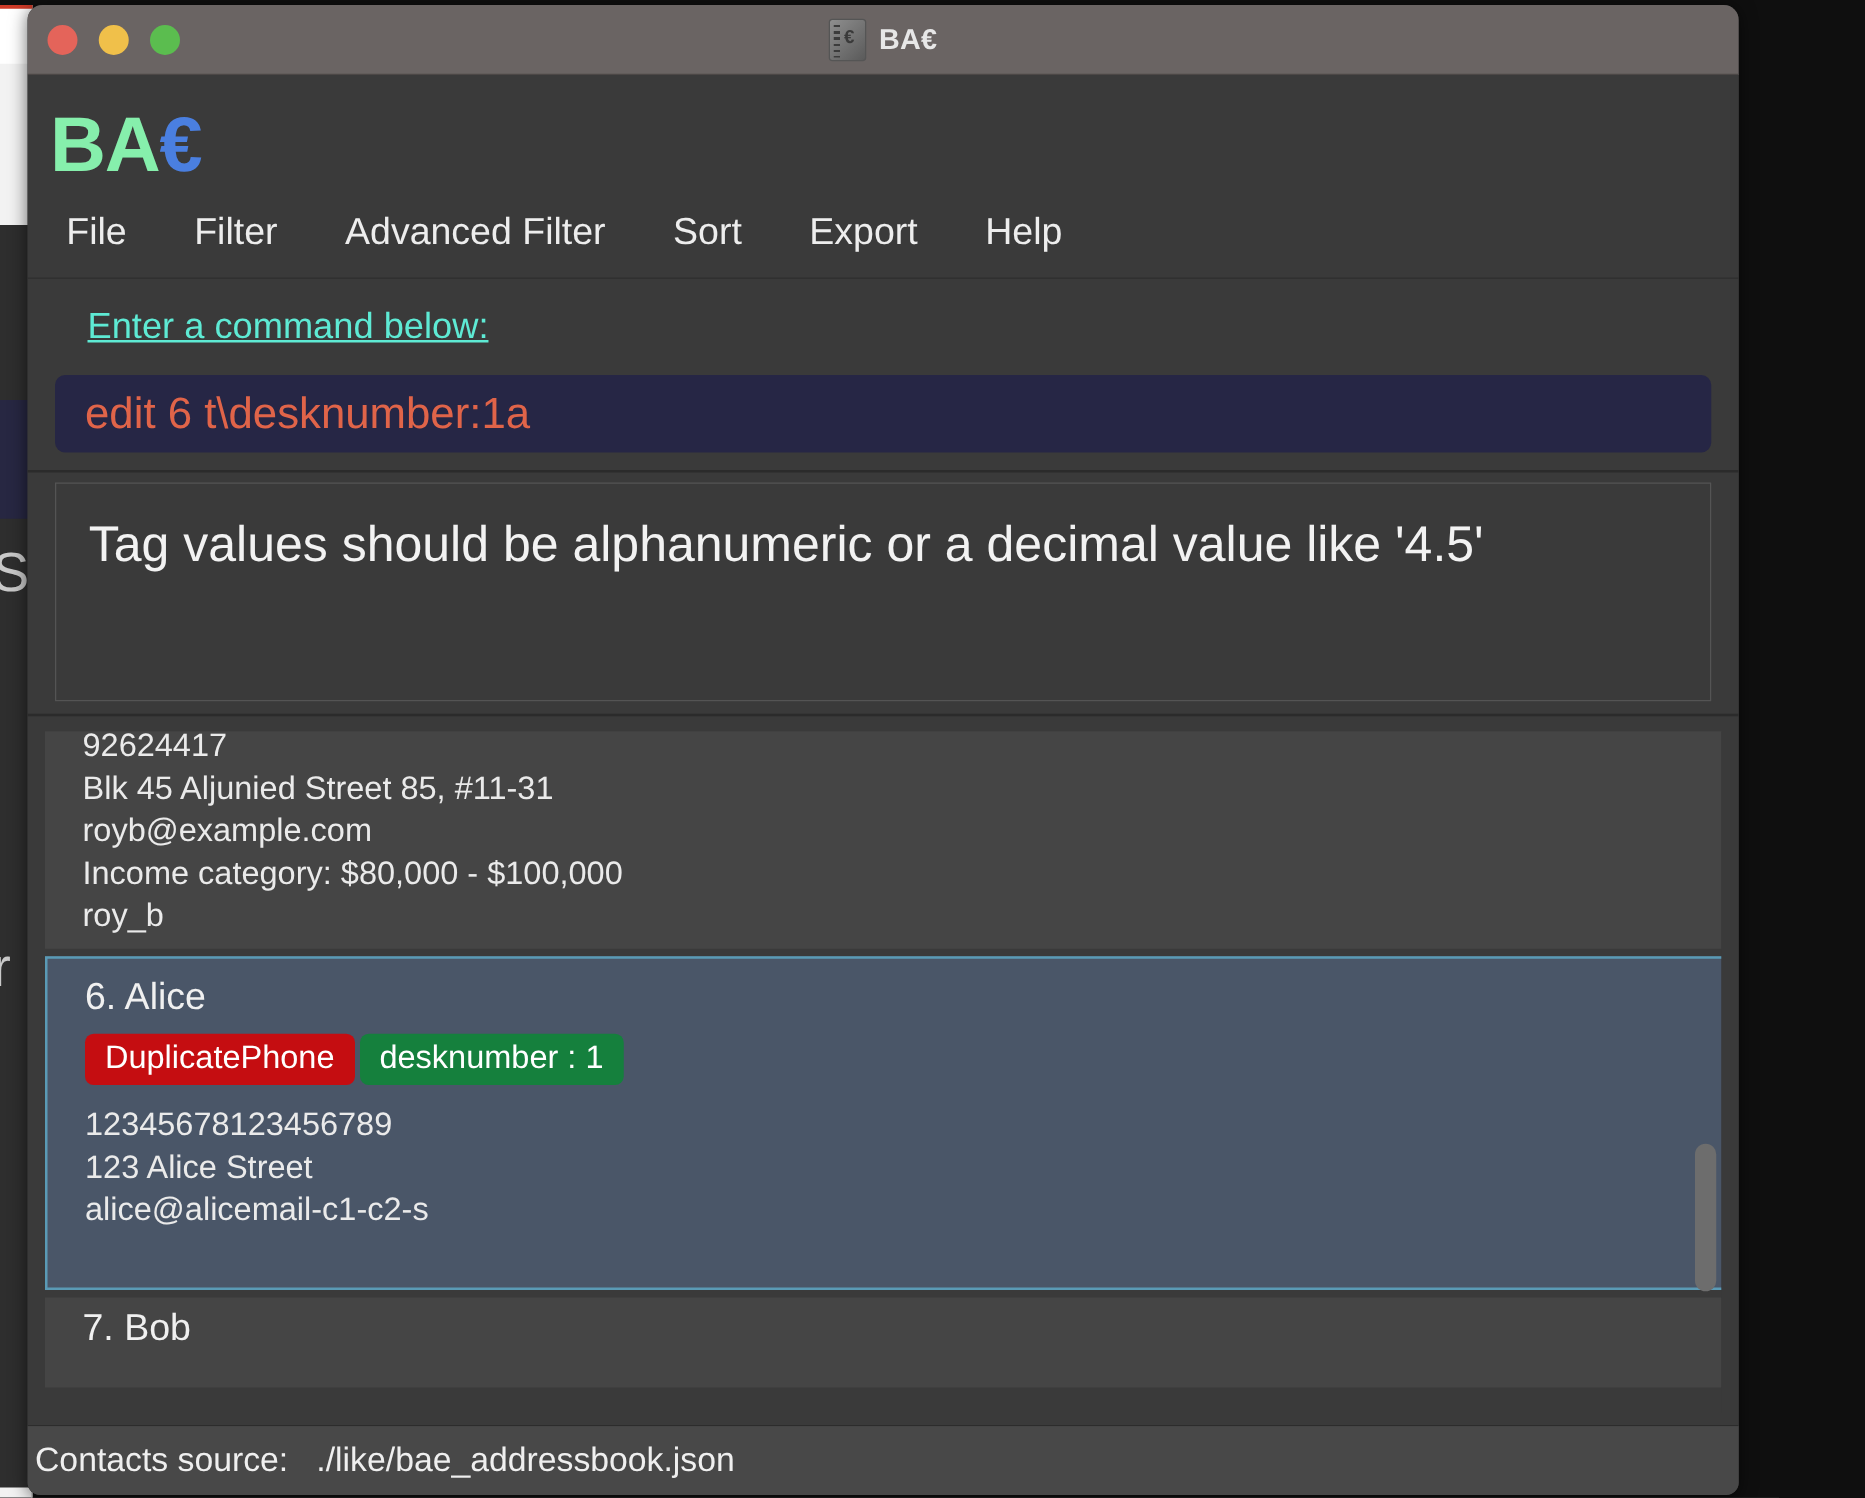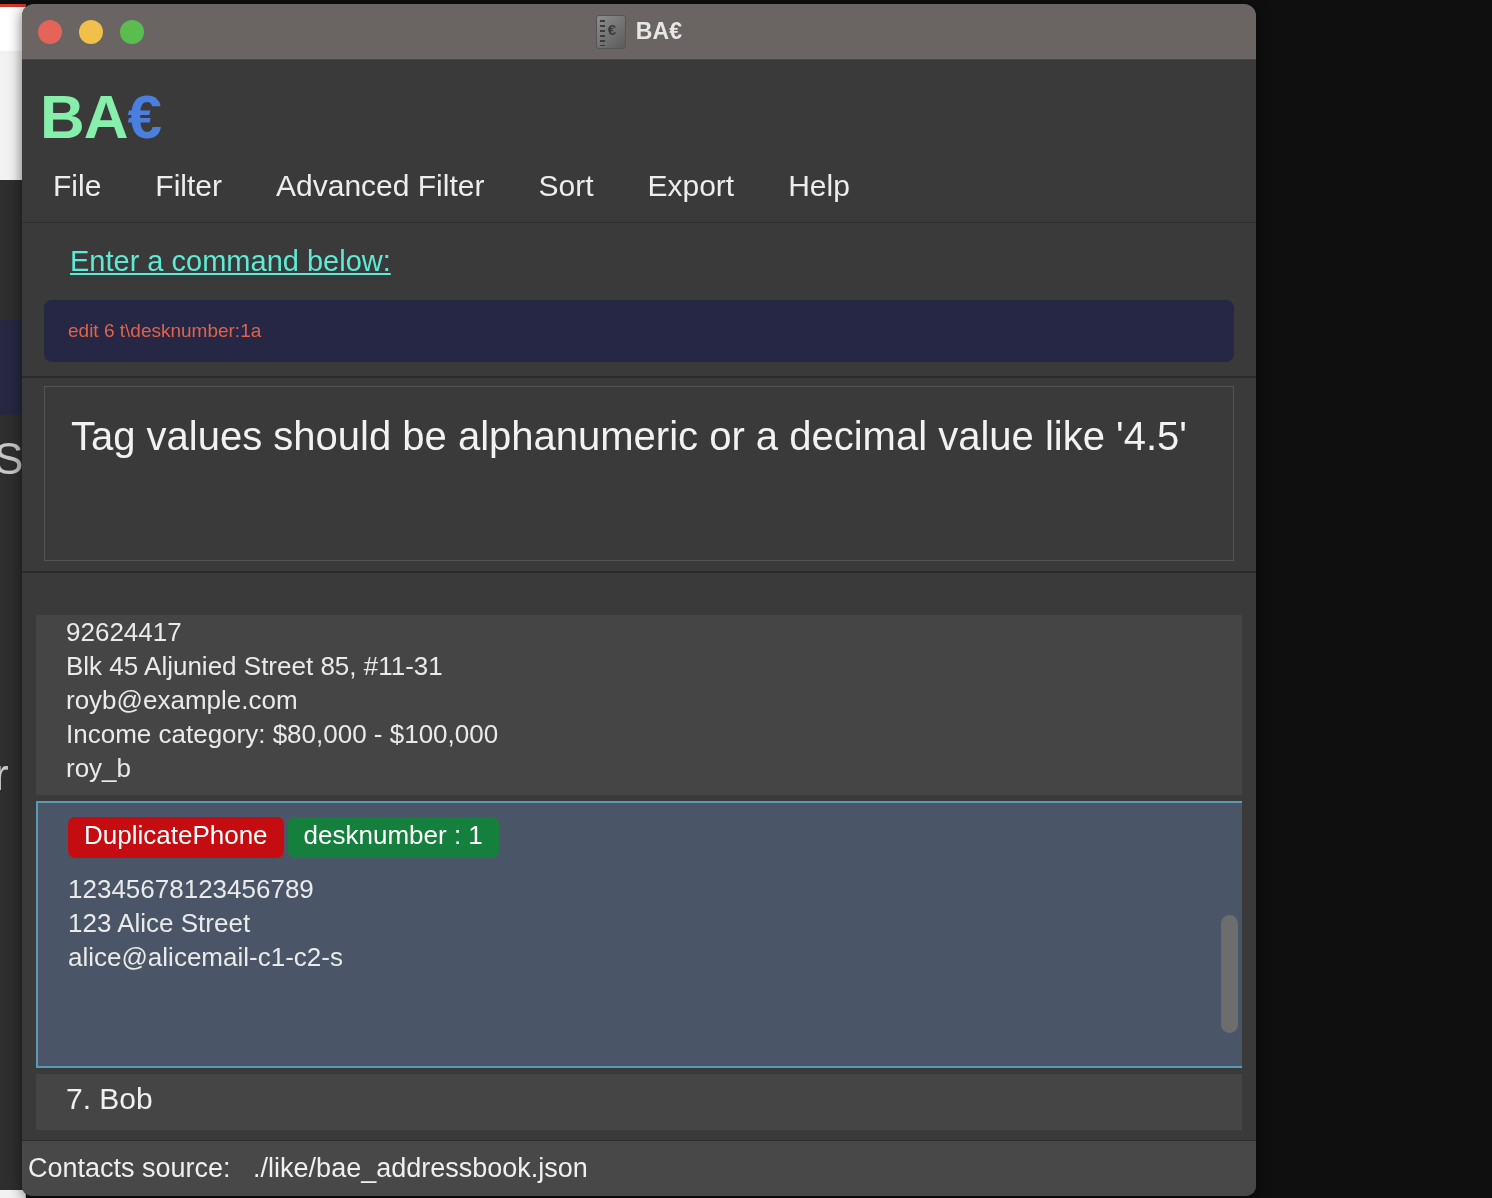--- a/index.html
+++ b/index.html
@@ -59,21 +59,21 @@
     position: absolute;
     left: 0;
     width: 30px;
     background: #272742;
   }
 
   
   #main-window {
     position: absolute;
     left: 22px; top: 4px;
-    width: 1234px;
+    width: 1369px;
     height: 1192px;
     background: #3a3a3a;
     border-radius: 12px 12px 10px 10px;
     overflow: hidden;
     box-shadow: 0 2px 14px rgba(0,0,0,.55);
   }
 
   
   #titlebar {
     position: relative;
@@ -181,21 +181,21 @@
   #command-box {
     background: #262645;
     border-radius: 8px;
     height: 62px;
     display: flex;
     align-items: center;
     padding: 0 24px;
   }
   #command-text {
     color: #e06449;
-    font-size: 19px;
+    font-size: 35px;
     white-space: pre;
   }
 
   
   #result-region {
     padding: 8px 22px 10px 22px;
     border-bottom: 2px solid #2b2b2b;
   }
   #result-box {
     border: 1px solid #545454;
@@ -225,21 +225,20 @@
   #list-inner {
     position: absolute;
     left: 0; top: -6px;
     width: 1382px;
   }
 
   .contact-card {
     background: #454545;
     padding: 6px 0 10px 30px;
     color: #eaeaea;
-    margin-top: 36px;
   }
   .contact-card.partial { padding-top: 0; }
   .contact-line {
     font-size: 26px;
     line-height: 34px;
     white-space: nowrap;
   }
 
   .contact-card.selected {
     background: #4a5668;
@@ -372,20 +371,21 @@
 
             <div class="contact-card partial">
               <div class="contact-line">92624417</div>
               <div class="contact-line">Blk 45 Aljunied Street 85, #11-31</div>
               <div class="contact-line">royb@example.com</div>
               <div class="contact-line">Income category: $80,000 - $100,000</div>
               <div class="contact-line">roy_b</div>
             </div>
 
             <div class="contact-card selected">
+              <div class="card-title">6. Alice</div>
               <div class="tag-row">
                 <span class="tag danger">DuplicatePhone</span>
                 <span class="tag info">desknumber : 1</span>
               </div>
               <div class="contact-line">12345678123456789</div>
               <div class="contact-line">123 Alice Street</div>
               <div class="contact-line">alice@alicemail-c1-c2-s</div>
             </div>
 
             <div class="contact-card tail">

